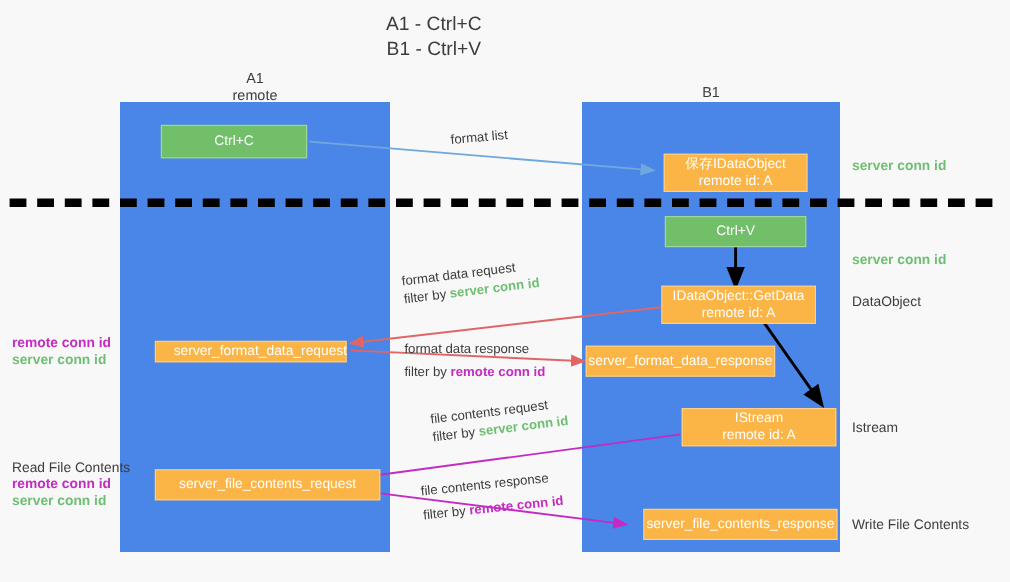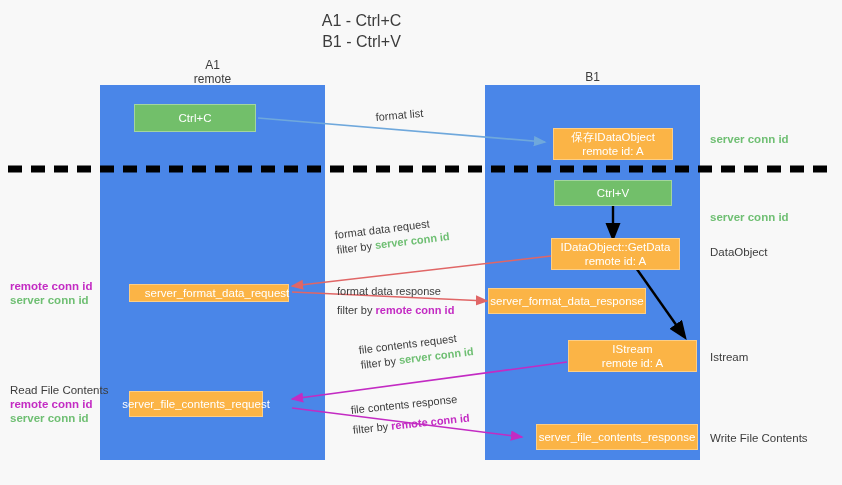--- a/index.html
+++ b/index.html
@@ -154,21 +154,21 @@
   </svg>
 
   <div class="box green" style="left:134px; top:104px; width:122px; height:28px;">
     <span>Ctrl+C</span>
   </div>
 
   <div class="box orange" style="left:129px; top:284px; width:160px; height:18px;padding-left:16px;">
     <span>server_format_data_request</span>
   </div>
 
-  <div class="box orange" style="left:129px; top:391px; width:134px; height:26px;text-align:center;">
+  <div class="box orange" style="left:129px; top:391px; width:188px; height:26px;text-align:center;">
     <span>server_file_contents_request</span>
   </div>
 
   <div class="box orange" style="left:553px; top:128px; width:120px; height:32px;">
     <span>保存IDataObject</span>
     <span>remote id: A</span>
   </div>
 
   <div class="box green" style="left:554px; top:180px; width:118px; height:26px;">
     <span>Ctrl+V</span>

